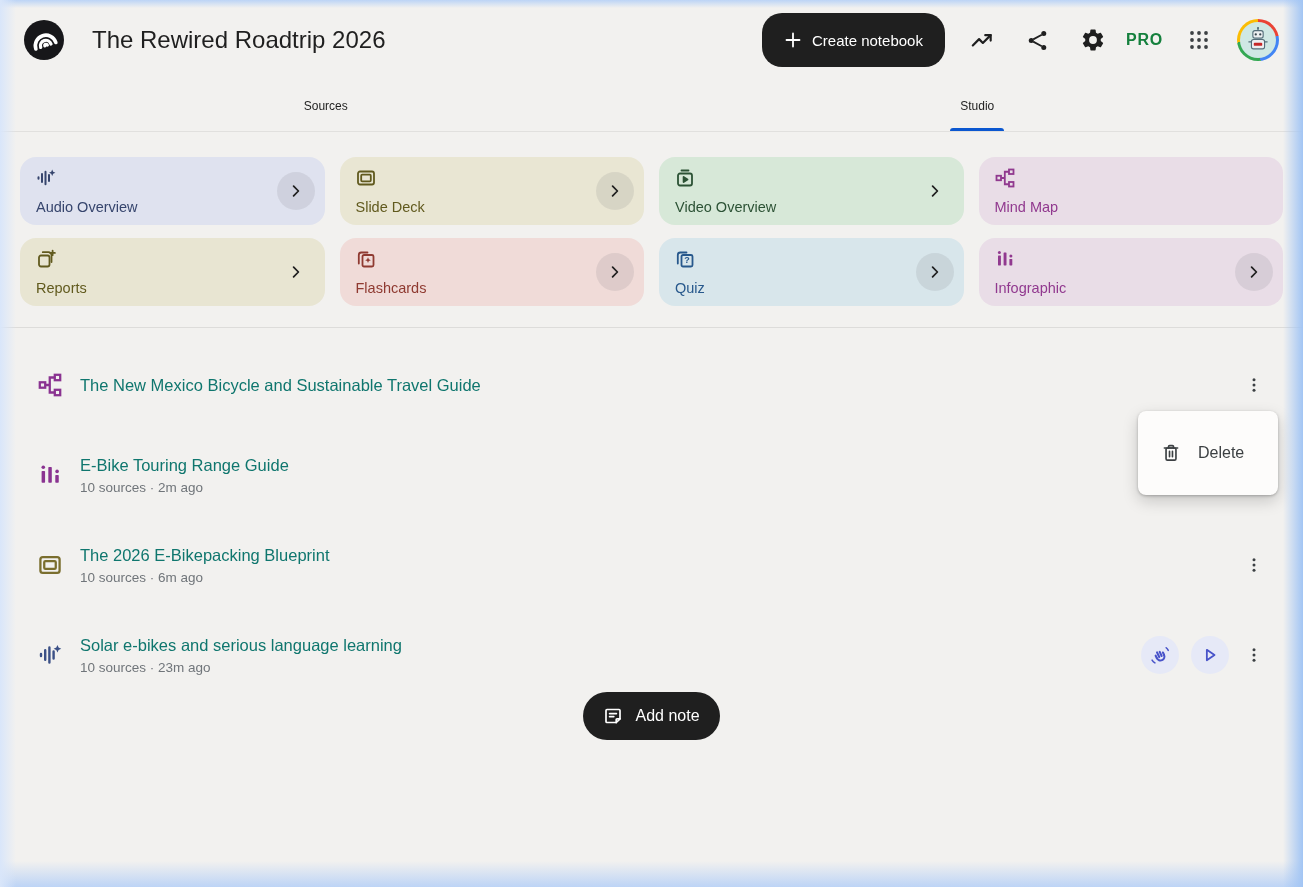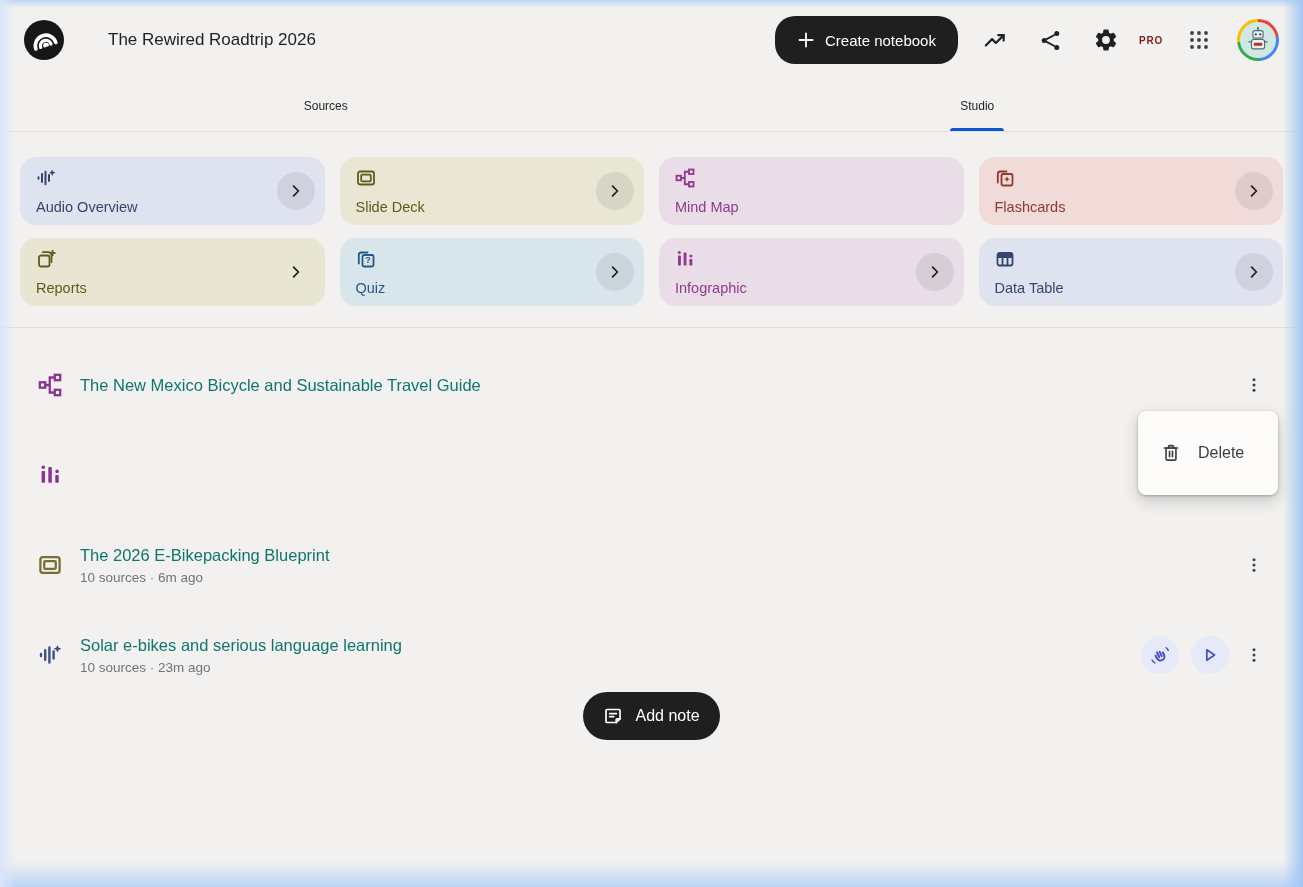--- a/index.html
+++ b/index.html
@@ -11,29 +11,29 @@
   
   .edge { position:absolute; pointer-events:none; z-index:50; }
   .edge.top    { left:0; top:0; width:100%; height:8px;  background:linear-gradient(#bcd4f6,rgba(188,212,246,0)); }
   .edge.bottom { left:0; bottom:0; width:100%; height:26px; background:linear-gradient(rgba(190,213,246,0),#bdd4f6); }
   .edge.left   { left:0; top:0; width:16px; height:100%; background:linear-gradient(90deg,#d9e6fa,rgba(217,230,250,0)); }
   .edge.right  { right:0; top:0; width:20px; height:100%; background:linear-gradient(270deg,#a2c5f4,rgba(162,197,244,0)); }
 
   
   .header { display:flex; align-items:center; height:80px; padding:0 24px; }
   .logo { width:40px; height:40px; flex:0 0 auto; cursor:pointer; }
-  .nb-title { font-size:17px; color:#1f1f1f; margin-left:44px; flex:1 1 auto; white-space:nowrap; }
+  .nb-title { font-size:24px; color:#1f1f1f; margin-left:28px; flex:1 1 auto; white-space:nowrap; }
   .hdr-actions { display:flex; align-items:center; gap:0; }
   .create-btn {
-    display:flex; align-items:center; gap:10px; height:48px; padding:0 22px;
+    display:flex; align-items:center; gap:10px; height:54px; padding:0 22px;
     background:#1f1f1f; color:#fff; border:none; border-radius:20px;
     font-size:15px; font-family:inherit; cursor:pointer; white-space:nowrap;
   }
   .icon-btn { background:none; border:none; cursor:pointer; padding:6px; display:flex; align-items:center; justify-content:center; margin-left:18px; }
-  .pro { font-size:10px; color:#7f1d1d; letter-spacing:.8px; font-weight:700; margin-left:14px; }
+  .pro { font-size:16px; color:#15803d; letter-spacing:.8px; font-weight:700; margin-left:14px; }
   .avatar-ring {
     width:42px; height:42px; border-radius:50%; margin-left:20px; cursor:pointer;
     background:conic-gradient(#ea4335 0 22%,#4285f4 22% 48%,#34a853 48% 73%,#fbbc04 73% 100%);
     display:flex; align-items:center; justify-content:center;
   }
   .avatar-inner { width:36px; height:36px; border-radius:50%; background:#cfe8e4; display:flex; align-items:center; justify-content:center; overflow:hidden; }
 
   
   .tabs { display:flex; border-bottom:1px solid #e1e0de; height:52px; }
   .tab { flex:1; display:flex; align-items:center; justify-content:center; font-size:12px; color:#1f1f1f; cursor:pointer; position:relative; }
@@ -213,59 +213,74 @@
       </svg>
     </span>
     <span class="card-label">Slide Deck</span>
     <span class="chev circle">
       <svg width="16" height="16" viewBox="0 0 20 20" fill="none" stroke="#1f1f1f" stroke-width="2.2" stroke-linecap="round" stroke-linejoin="round">
           <path d="M7 4 l6 6 -6 6"></path>
         </svg>
     </span>
   </div>
 
+  <div class="card" style="--bg: #d7e8d8; --fg: #2c5235;">
+    <span class="card-icon">
+      <svg width="20" height="20" viewBox="0 0 20 20" stroke="currentColor" stroke-width="1.8" stroke-linecap="round" fill="none">
+        <rect x="3" y="5.5" width="14" height="12" rx="2"></rect>
+        <path d="M6.5 2.5 h7"></path>
+        <path d="M8.6 9 l3.9 2.5 -3.9 2.5 z" fill="currentColor" stroke-linejoin="round"></path>
+      </svg>
+    </span>
+    <span class="card-label">Video Overview</span>
+    <span class="chev">
+      <svg width="16" height="16" viewBox="0 0 20 20" fill="none" stroke="#1f1f1f" stroke-width="2.2" stroke-linecap="round" stroke-linejoin="round">
+          <path d="M7 4 l6 6 -6 6"></path>
+        </svg>
+    </span>
+  </div>
 
   <div class="card" style="--bg: #e9dde7; --fg: #91398f;">
     <span class="card-icon">
       <svg width="20" height="20" viewBox="0 0 20 20" stroke="currentColor" stroke-width="1.8" fill="none">
         <rect x="1.5" y="7.75" width="4.5" height="4.5"></rect>
           <rect x="14" y="1.5" width="4.5" height="4.5"></rect>
           <rect x="14" y="14" width="4.5" height="4.5"></rect>
         <path d="M6 10 h3.8 M9.8 10 V3.75 H14 M9.8 10 V16.25 H14"></path>
       </svg>
     </span>
     <span class="card-label">Mind Map</span>
   </div>
 
+  <div class="card" style="--bg: #e8e5d2; --fg: #615a1e;">
+    <span class="card-icon">
+      <svg width="20" height="20" viewBox="0 0 20 20" stroke="currentColor" stroke-width="1.8" stroke-linecap="round" fill="none">
+        <rect x="3" y="6.5" width="10.5" height="11" rx="2"></rect>
+        <path d="M6.8 3.2 H12.5 a3 3 0 0 1 3 3 V13"></path>
+        <path d="M16.6 1.6 v4.6 M14.3 3.9 h4.6"></path>
+      </svg>
+    </span>
+    <span class="card-label">Reports</span>
+    <span class="chev">
+      <svg width="16" height="16" viewBox="0 0 20 20" fill="none" stroke="#1f1f1f" stroke-width="2.2" stroke-linecap="round" stroke-linejoin="round">
+          <path d="M7 4 l6 6 -6 6"></path>
+        </svg>
+    </span>
+  </div>
+
   <div class="card" style="--bg: #f0dbd8; --fg: #8f3a31;">
     <span class="card-icon">
       <svg width="20" height="20" viewBox="0 0 20 20" stroke="currentColor" stroke-width="1.8" stroke-linecap="round" fill="none">
         <path d="M2.8 14.5 V6 a2.5 2.5 0 0 1 2.5 -2.5 H11.5"></path>
         <rect x="6.5" y="6" width="11" height="11.5" rx="1.5"></rect>
         <path d="M12 8.3 l.85 2 2 .85 -2 .85 -.85 2 -.85-2 -2-.85 2-.85 z" fill="currentColor" stroke="none"></path>
       </svg>
     </span>
     <span class="card-label">Flashcards</span>
     <span class="chev circle">
-      <svg width="16" height="16" viewBox="0 0 20 20" fill="none" stroke="#1f1f1f" stroke-width="2.2" stroke-linecap="round" stroke-linejoin="round">
-          <path d="M7 4 l6 6 -6 6"></path>
-        </svg>
-    </span>
-  </div>
-
-  <div class="card" style="--bg: #e8e5d2; --fg: #615a1e;">
-    <span class="card-icon">
-      <svg width="20" height="20" viewBox="0 0 20 20" stroke="currentColor" stroke-width="1.8" stroke-linecap="round" fill="none">
-        <rect x="3" y="6.5" width="10.5" height="11" rx="2"></rect>
-        <path d="M6.8 3.2 H12.5 a3 3 0 0 1 3 3 V13"></path>
-        <path d="M16.6 1.6 v4.6 M14.3 3.9 h4.6"></path>
-      </svg>
-    </span>
-    <span class="card-label">Reports</span>
-    <span class="chev">
       <svg width="16" height="16" viewBox="0 0 20 20" fill="none" stroke="#1f1f1f" stroke-width="2.2" stroke-linecap="round" stroke-linejoin="round">
           <path d="M7 4 l6 6 -6 6"></path>
         </svg>
     </span>
   </div>
 
   <div class="card" style="--bg: #d8e6eb; --fg: #27588c;">
     <span class="card-icon">
       <svg width="20" height="20" viewBox="0 0 20 20" stroke="currentColor" stroke-width="1.8" stroke-linecap="round" fill="none">
         <path d="M2.8 14.5 V6 a2.5 2.5 0 0 1 2.5 -2.5 H11.5"></path>
@@ -292,35 +307,20 @@
       </svg>
     </span>
     <span class="card-label">Infographic</span>
     <span class="chev circle">
       <svg width="16" height="16" viewBox="0 0 20 20" fill="none" stroke="#1f1f1f" stroke-width="2.2" stroke-linecap="round" stroke-linejoin="round">
           <path d="M7 4 l6 6 -6 6"></path>
         </svg>
     </span>
   </div>
 
-  <div class="card" style="--bg: #dfe2ef; --fg: #36456d;">
-    <span class="card-icon">
-      <svg width="20" height="20" viewBox="0 0 20 20" stroke="currentColor" stroke-width="1.8" fill="none">
-        <rect x="2.5" y="4" width="15" height="12.5" rx="2"></rect>
-        <path d="M2.5 6 a2 2 0 0 1 2 -2 h11 a2 2 0 0 1 2 2 v2.2 h-15 z" fill="currentColor" stroke="none"></path>
-        <path d="M2.5 8.2 h15 M7.5 8.2 V16.5 M12.5 8.2 V16.5"></path>
-      </svg>
-    </span>
-    <span class="card-label">Data Table</span>
-    <span class="chev circle">
-      <svg width="16" height="16" viewBox="0 0 20 20" fill="none" stroke="#1f1f1f" stroke-width="2.2" stroke-linecap="round" stroke-linejoin="round">
-          <path d="M7 4 l6 6 -6 6"></path>
-        </svg>
-    </span>
-  </div>
 </div>
 
 <div class="divider"></div>
 
 <div class="list">
 
   <div class="note-row">
     <span class="note-icon" style="--ic: #8a3391;">
       <svg width="24" height="24" viewBox="0 0 20 20" stroke="currentColor" stroke-width="1.9" fill="none">
         <rect x="1.5" y="7.75" width="4.5" height="4.5"></rect>
@@ -358,20 +358,24 @@
   <div class="note-row">
     <span class="note-icon" style="--ic: #8a3391;">
       <svg width="24" height="24" viewBox="0 0 20 20" fill="currentColor">
         <circle cx="4.4" cy="3.6" r="1.5"></circle>
           <rect x="3" y="6.6" width="2.9" height="9.8" rx=".6"></rect>
         <rect x="8.6" y="3.4" width="2.9" height="13" rx=".6"></rect>
         <circle cx="15.9" cy="7" r="1.5"></circle>
           <rect x="14.4" y="10" width="2.9" height="6.4" rx=".6"></rect>
       </svg>
     </span>
+    <div class="note-text">
+      <div class="note-title">E-Bike Touring Range Guide</div>
+      <div class="note-meta">10 sources · 2m ago</div>
+    </div>
     <div class="note-actions"></div>
   </div>
 
   <div class="note-row">
     <span class="note-icon" style="--ic: #7a6e2e;">
       <svg width="24" height="24" viewBox="0 0 20 20" stroke="currentColor" stroke-width="1.9" fill="none">
         <rect x="2" y="3.5" width="16" height="13" rx="2"></rect>
           <rect x="5.2" y="6.7" width="9.6" height="6.6" rx="1"></rect>
       </svg>
     </span>

